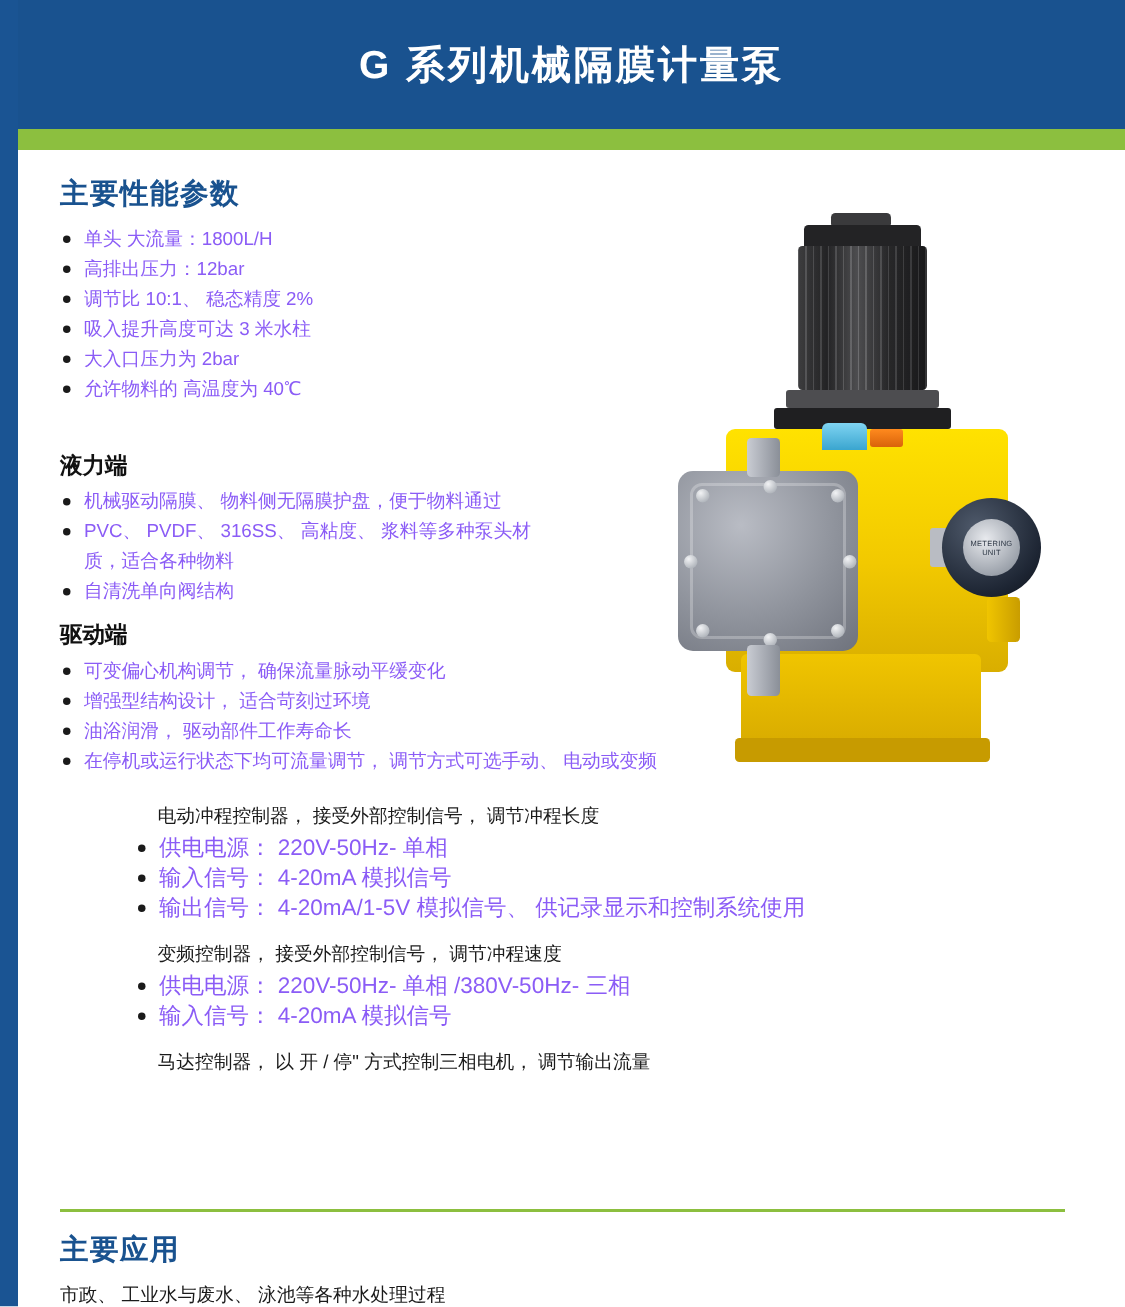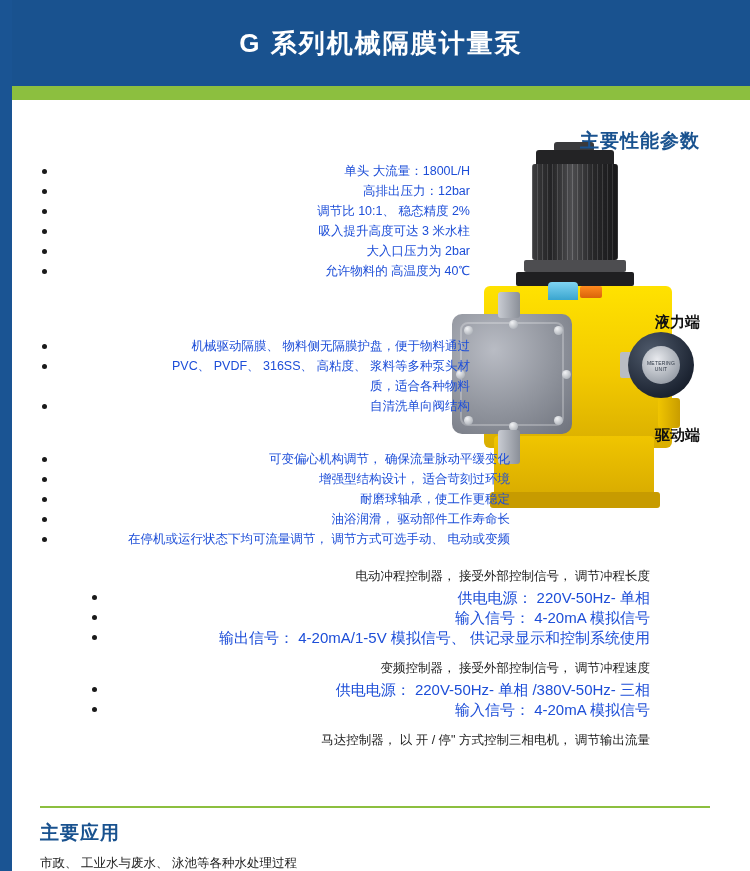--- a/index.html
+++ b/index.html
@@ -47,23 +47,22 @@
   }
   .white-gap {
     position: absolute;
     left: 12px; top: 100px;
     width: 738px; height: 10px;
     background: #ffffff;
   }
   
   .content {
     position: absolute;
-    left: 40px; top: 128px;
+    left: 40px; top: 116px;
     width: 660px;
-    text-align: right;
   }
   h2.sec {
     color: #19528f;
     font-size: 19px;
     font-weight: bold;
     margin-bottom: 8px;
     letter-spacing: 1px;
   }
   h3.sub {
     color: #111111;
@@ -76,21 +75,21 @@
   }
   ul.bullets {
     list-style: none;
     margin: 0 0 6px 0;
     padding: 0;
   }
   ul.bullets li {
     position: relative;
     padding-left: 16px;
     font-size: 12.5px;
-    color: #1d4ed8;
+    color: #8b5cf6;
     line-height: 19px;
     margin-bottom: 1px;
   }
   ul.bullets li::before {
     content: "";
     position: absolute;
     left: 2px; top: 7px;
     width: 5px; height: 5px;
     border-radius: 50%;
     background: #1a1a1a;
@@ -347,21 +346,20 @@
       <li>机械驱动隔膜、 物料侧无隔膜护盘，便于物料通过</li>
       <li>PVC、 PVDF、 316SS、 高粘度、 浆料等多种泵头材</li>
       <li class="cont">质，适合各种物料</li>
       <li>自清洗单向阀结构</li>
     </ul>
 
     <h3 class="sub">驱动端</h3>
     <ul class="bullets block-b">
       <li>可变偏心机构调节， 确保流量脉动平缓变化</li>
       <li>增强型结构设计， 适合苛刻过环境</li>
-      <li>耐磨球轴承，使工作更稳定</li>
       <li>油浴润滑， 驱动部件工作寿命长</li>
       <li>在停机或运行状态下均可流量调节， 调节方式可选手动、 电动或变频</li>
     </ul>
 
     <div class="spacer-10"></div>
 
 
     <div class="ctrl-wrap">
 
       <div class="ctrl-group">

